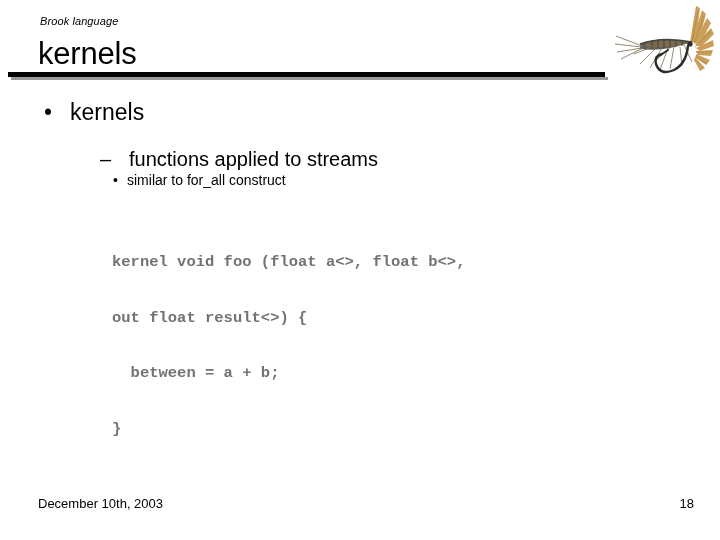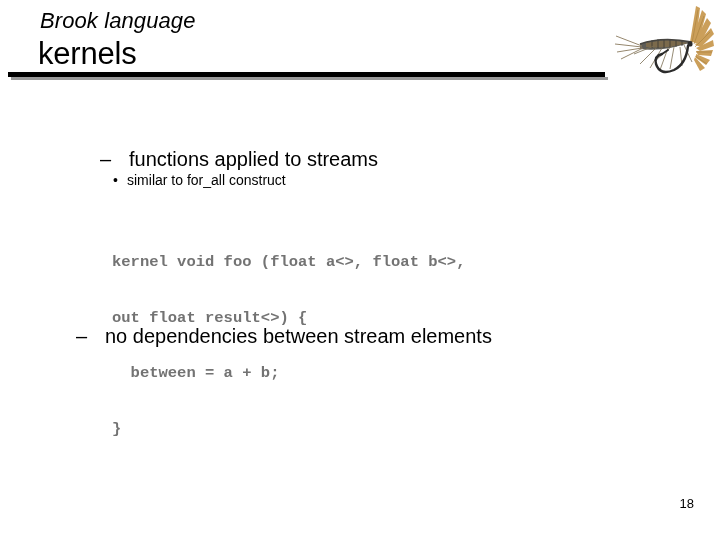--- a/index.html
+++ b/index.html
@@ -22,21 +22,21 @@
     width: 720px;
     height: 540px;
     background: #ffffff;
   }
 
   
   .kicker {
     position: absolute;
     left: 40px;
     top: 10px;
-    font-size: 22px;
+    font-size: 11px;
     font-style: italic;
     line-height: 22px;
     white-space: nowrap;
     letter-spacing: 0.1px;
   }
   .slide-title {
     position: absolute;
     left: 38px;
     top: 36px;
     font-size: 31px;
@@ -201,36 +201,37 @@
         <path d="M60 44 L44 58"></path>
         <path d="M72 43 L80 60"></path>
       </g>
 
       <path d="M76 44 Q74 62 62 68 Q48 74 44 62 Q42 54 50 52" stroke="#2b2b2b" stroke-width="2.4" fill="none" stroke-linecap="round"></path>
       <path d="M50 52 L56 48" stroke="#2b2b2b" stroke-width="2" fill="none" stroke-linecap="round"></path>
       <circle cx="78" cy="42" r="2.6" fill="#2b2b2b"></circle>
     </svg>
   </div>
 
+  <div class="bullet lvl1 b-kernels">
+    <span class="marker">•</span><span>kernels</span>
+  </div>
 
   <div class="bullet lvl2 b-functions">
     <span class="marker">–</span><span>functions applied to streams</span>
   </div>
 
   <div class="bullet lvl3 b-similar">
     <span class="marker">•</span><span>similar to for_all construct</span>
   </div>
 
   <div class="code-block">
     <span class="code-line">kernel void foo (float a&lt;&gt;, float b&lt;&gt;,</span>
     <span class="code-line right-aligned">out float result&lt;&gt;) {</span>
     <span class="code-line">  between = a + b;</span>
     <span class="code-line">}</span>
   </div>
 
-  <div class="bullet lvl2 b-nodeps">
-    <span class="marker">–</span><span>no dependencies between stream elements</span>
-  </div>
-
-
+
+
+  <div class="footer-date">December 10th, 2003</div>
   <div class="footer-pageno">18</div>
 
 </div>
 
 </body></html>

